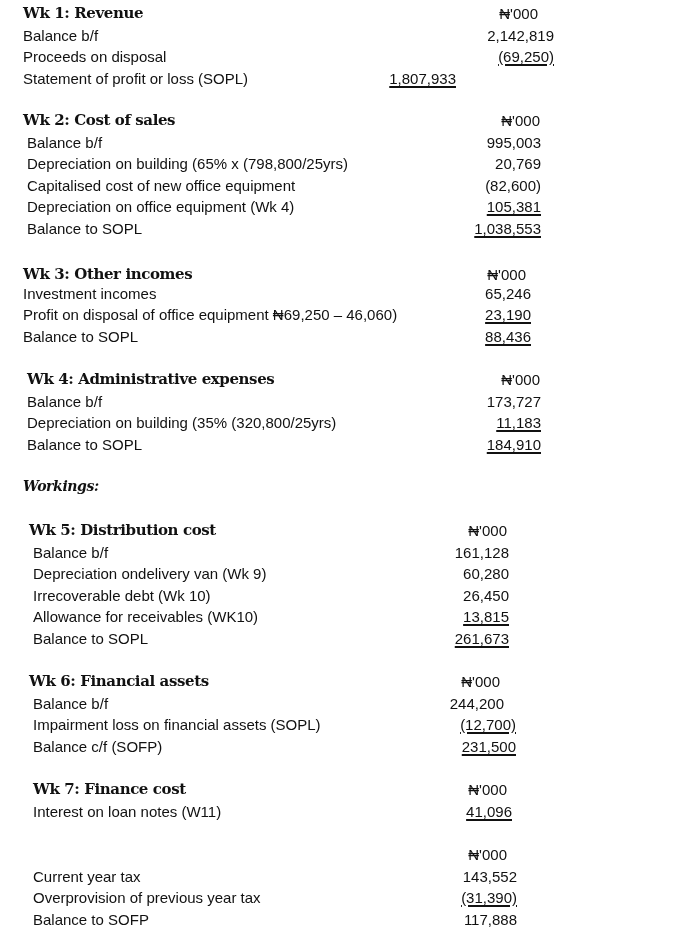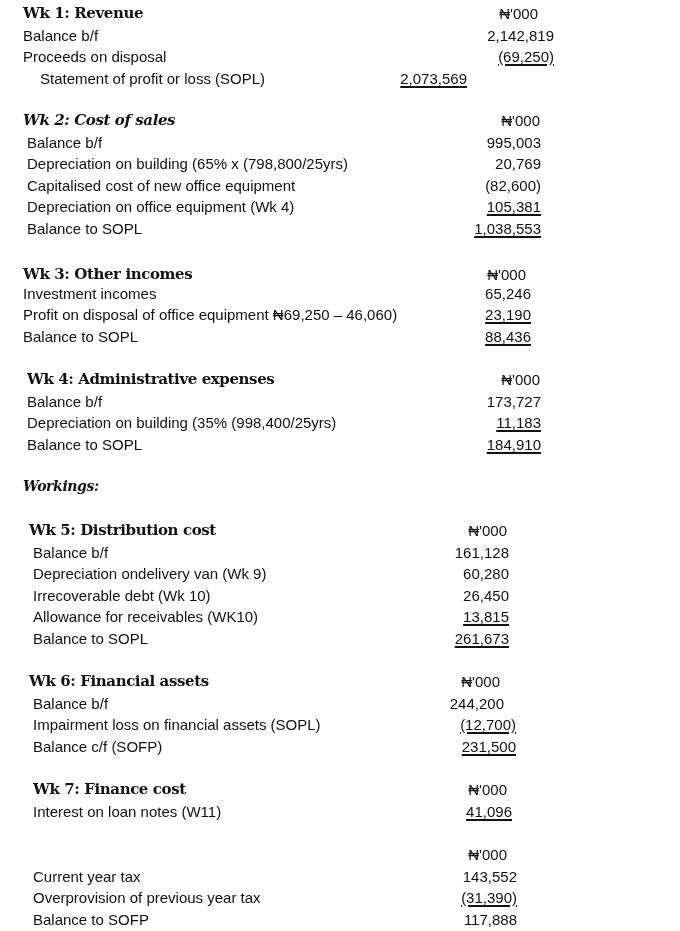--- a/index.html
+++ b/index.html
@@ -23,28 +23,28 @@
         <span class="val" style="right: 142px;">₦'000</span>
       </div>
       <div class="row" style="top: 21.6px; left: 0px; width: 680px;">
         <span class="lbl" style="left: 23px;">Balance b/f</span>
         <span class="val" style="right: 126px;">2,142,819</span>
       </div>
       <div class="row" style="top: 43.2px; left: 0px; width: 680px;">
         <span class="lbl" style="left: 23px;">Proceeds on disposal</span>
         <span class="val ul" style="right: 126px;">(69,250)</span>
       </div>
-      <div class="row" style="top: 64.8px; left: 17px; width: 576px;">
+      <div class="row" style="top: 64.8px; left: 0px; width: 576px; padding-left: 6px;">
         <span class="lbl" style="left: 23px;">Statement of profit or loss (SOPL)</span>
-        <span class="val ul" style="right: 126px;">2,073,569</span>
+        <span class="val ul" style="right: 126px;">1,807,933</span>
       </div>
     </div>
     <div class="sec" style="top: 110px;">
       <div class="row" style="top: 0px; left: 0px; width: 680px;">
-        <span class="lbl title" style="left: 23px; font-style: italic;">Wk 2: Cost of sales</span>
+        <span class="lbl title" style="left: 23px;">Wk 2: Cost of sales</span>
         <span class="val" style="right: 140px;">₦'000</span>
       </div>
       <div class="row" style="top: 21.6px; left: 0px; width: 680px;">
         <span class="lbl" style="left: 27px;">Balance b/f</span>
         <span class="val" style="right: 139px;">995,003</span>
       </div>
       <div class="row" style="top: 43.2px; left: 0px; width: 680px;">
         <span class="lbl" style="left: 27px;">Depreciation on building (65% x (798,800/25yrs)</span>
         <span class="val" style="right: 139px;">20,769</span>
       </div>
@@ -82,21 +82,21 @@
     <div class="sec" style="top: 369px;">
       <div class="row" style="top: 0px; left: 0px; width: 680px;">
         <span class="lbl title" style="left: 27px;">Wk 4: Administrative expenses</span>
         <span class="val" style="right: 140px;">₦'000</span>
       </div>
       <div class="row" style="top: 21.6px; left: 0px; width: 680px;">
         <span class="lbl" style="left: 27px;">Balance b/f</span>
         <span class="val" style="right: 139px;">173,727</span>
       </div>
       <div class="row" style="top: 43.2px; left: 0px; width: 680px;">
-        <span class="lbl" style="left: 27px;">Depreciation on building (35% (998,400/25yrs)</span>
+        <span class="lbl" style="left: 27px;">Depreciation on building (35% (320,800/25yrs)</span>
         <span class="val ul" style="right: 139px;">11,183</span>
       </div>
       <div class="row" style="top: 64.8px; left: 0px; width: 680px;">
         <span class="lbl" style="left: 27px;">Balance to SOPL</span>
         <span class="val ul" style="right: 139px;">184,910</span>
       </div>
     </div>
     <div class="sec" style="top: 520px;">
       <div class="row" style="top: 0px; left: 0px; width: 680px;">
         <span class="lbl title" style="left: 29px;">Wk 5: Distribution cost</span>

